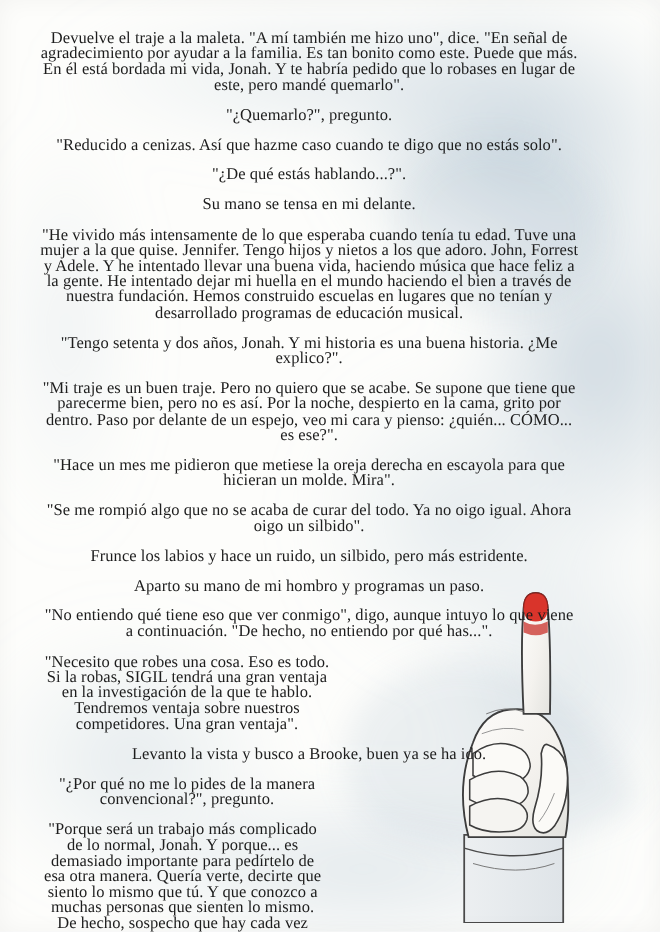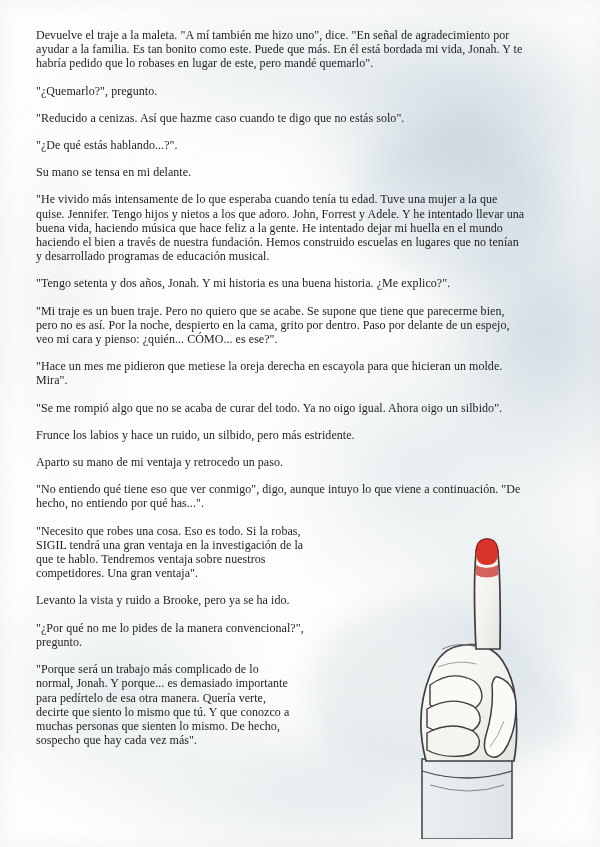--- a/index.html
+++ b/index.html
@@ -31,24 +31,24 @@
   
   .text-col {
     position: absolute;
     left: 36px;
     top: 28px;
     width: 490px;
     z-index: 5;
   }
   .para {
     margin: 0 0 13px 0;
-    font-size: 12px;
+    font-size: 15px;
     line-height: 14.2px;
     color: #1d1d1d;
-    text-align: left;
+    text-align: center;
     letter-spacing: 0.05px;
     font-family: "Liberation Serif", serif;
   }
   .para.narrow { width: 260px; }
   .para.narrow2 { width: 268px; }
 
   
   .hand-wrap {
     position: absolute;
     right: 14px;
@@ -158,22 +158,22 @@
     <p class="para">"¿Quemarlo?", pregunto.</p>
     <p class="para">"Reducido a cenizas. Así que hazme caso cuando te digo que no estás solo".</p>
     <p class="para">"¿De qué estás hablando...?".</p>
     <p class="para">Su mano se tensa en mi delante.</p>
     <p class="para">"He vivido más intensamente de lo que esperaba cuando tenía tu edad. Tuve una mujer a la que quise. Jennifer. Tengo hijos y nietos a los que adoro. John, Forrest y Adele. Y he intentado llevar una buena vida, haciendo música que hace feliz a la gente. He intentado dejar mi huella en el mundo haciendo el bien a través de nuestra fundación. Hemos construido escuelas en lugares que no tenían y desarrollado programas de educación musical.</p>
     <p class="para">"Tengo setenta y dos años, Jonah. Y mi historia es una buena historia. ¿Me explico?".</p>
     <p class="para">"Mi traje es un buen traje. Pero no quiero que se acabe. Se supone que tiene que parecerme bien, pero no es así. Por la noche, despierto en la cama, grito por dentro. Paso por delante de un espejo, veo mi cara y pienso: ¿quién... CÓMO... es ese?".</p>
     <p class="para">"Hace un mes me pidieron que metiese la oreja derecha en escayola para que hicieran un molde. Mira".</p>
     <p class="para">"Se me rompió algo que no se acaba de curar del todo. Ya no oigo igual. Ahora oigo un silbido".</p>
     <p class="para">Frunce los labios y hace un ruido, un silbido, pero más estridente.</p>
-    <p class="para">Aparto su mano de mi ventaja y retrocedo un paso.</p>
+    <p class="para">Aparto su mano de mi hombro y programas un paso.</p>
     <p class="para">"No entiendo qué tiene eso que ver conmigo", digo, aunque intuyo lo que viene a continuación. "De hecho, no entiendo por qué has...".</p>
     <p class="para narrow2">"Necesito que robes una cosa. Eso es todo. Si la robas, SIGIL tendrá una gran ventaja en la investigación de la que te hablo. Tendremos ventaja sobre nuestros competidores. Una gran ventaja".</p>
-    <p class="para">Levanto la vista y ruido a Brooke, pero ya se ha ido.</p>
+    <p class="para">Levanto la vista y busco a Brooke, buen ya se ha ido.</p>
     <p class="para narrow2">"¿Por qué no me lo pides de la manera convencional?", pregunto.</p>
     <p class="para narrow">"Porque será un trabajo más complicado de lo normal, Jonah. Y porque... es demasiado importante para pedírtelo de esa otra manera. Quería verte, decirte que siento lo mismo que tú. Y que conozco a muchas personas que sienten lo mismo. De hecho, sospecho que hay cada vez más".</p>
   </div>
 
   <div class="paper-edge"></div>
 </div>
 
 </body></html>

